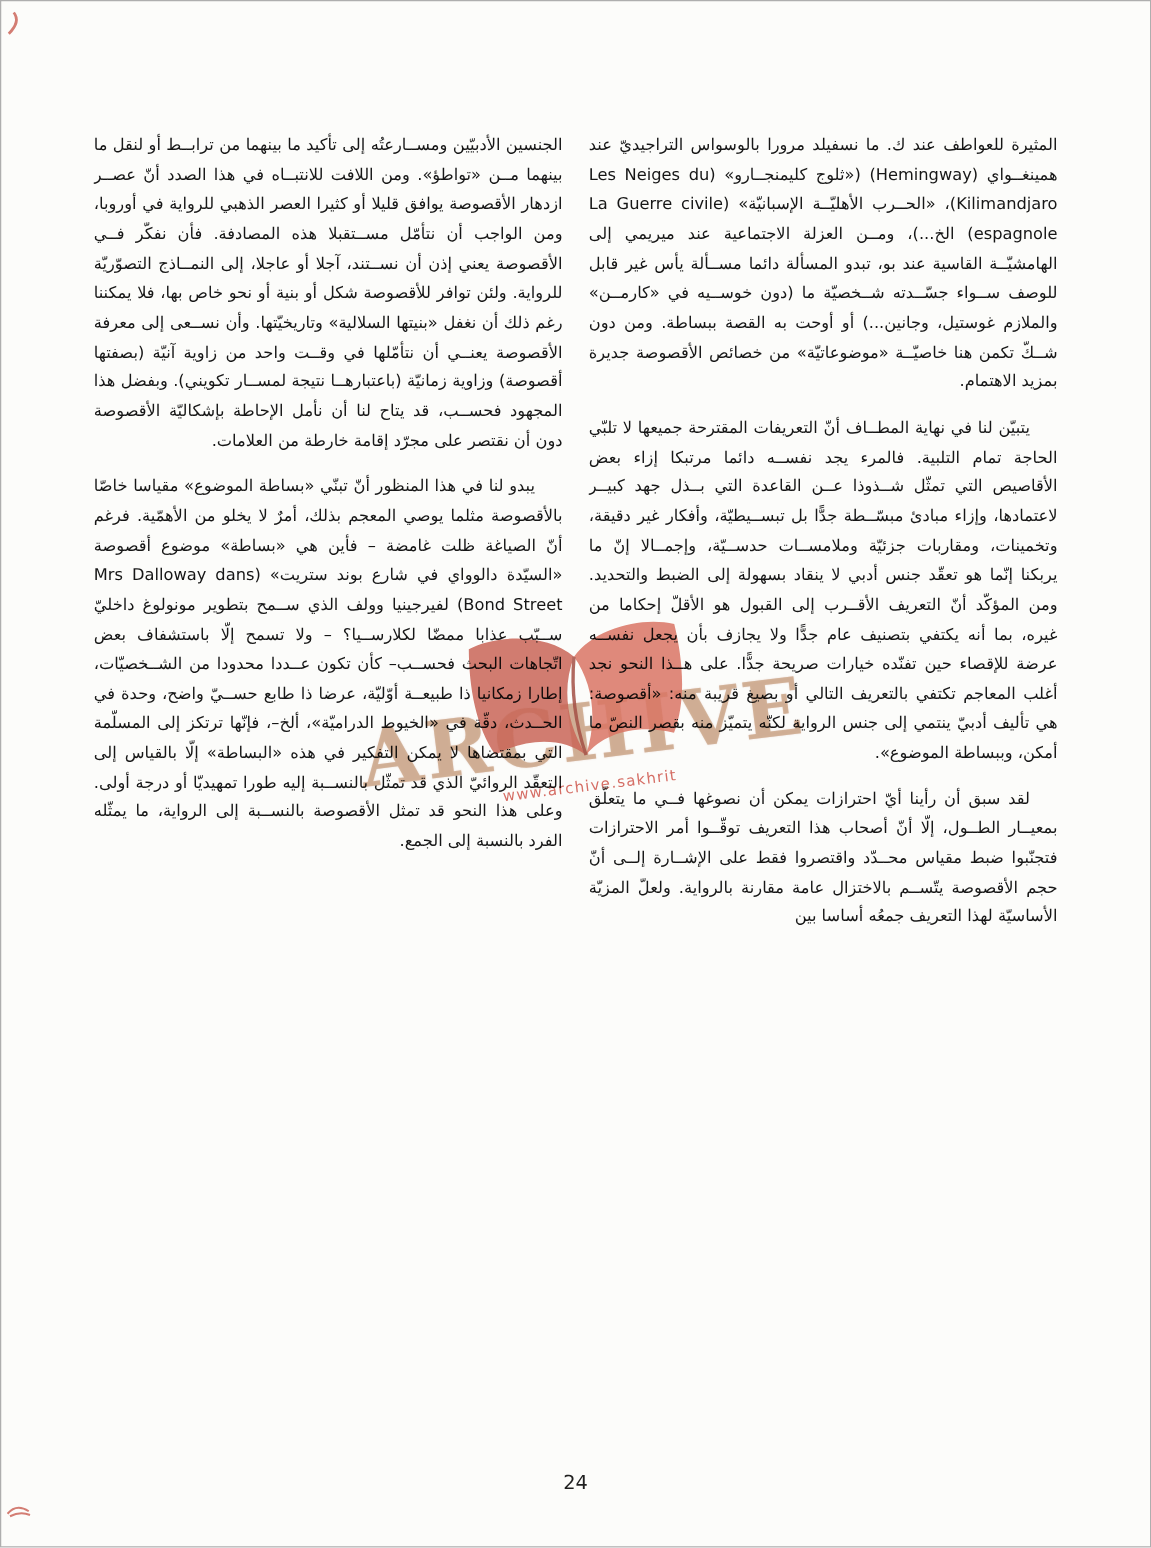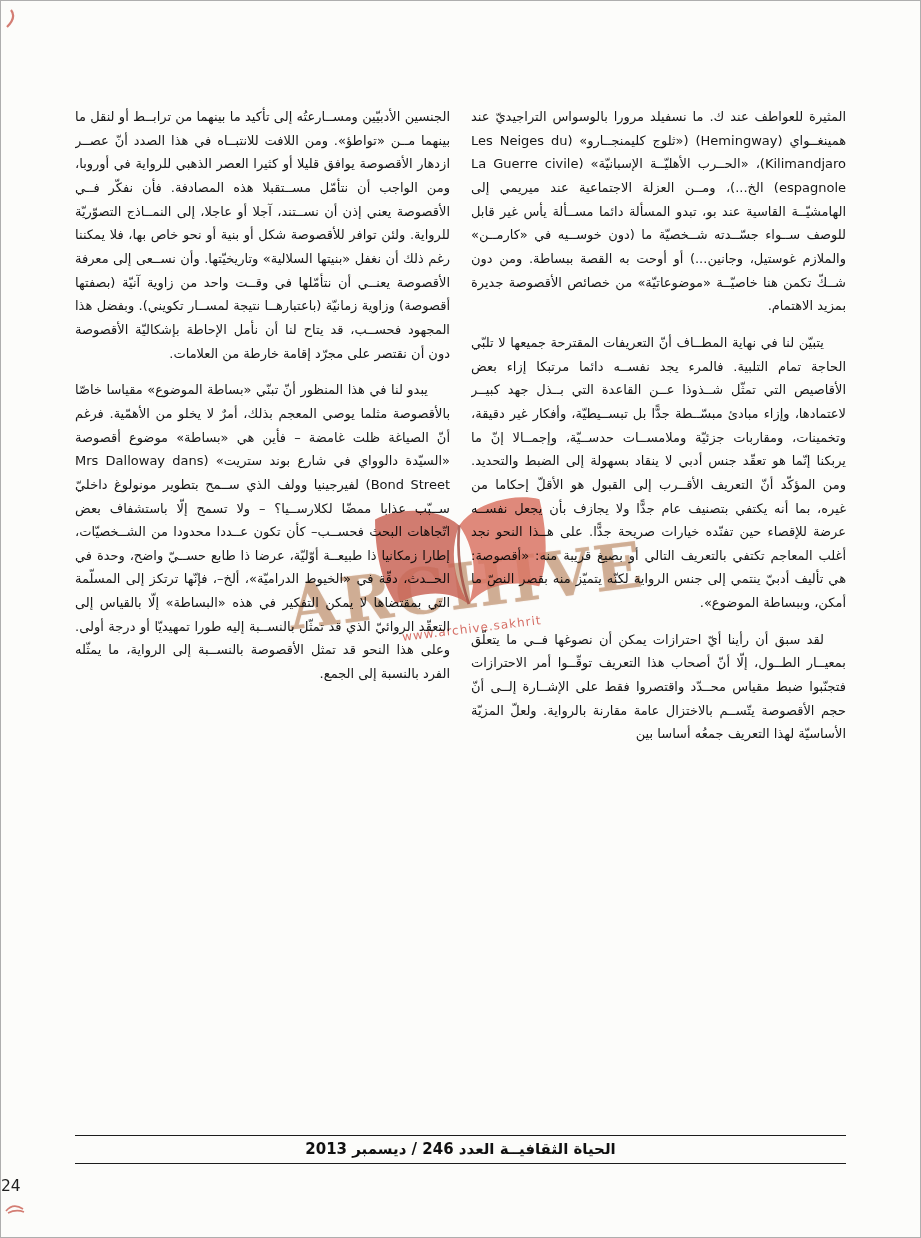--- a/index.html
+++ b/index.html
@@ -62,21 +62,21 @@
     font-weight: bold;
     font-size: 15px;
     color: #101010;
     padding: 4px 0 5px 0;
   }
   .pagenum {
     position: absolute;
     top: 1176px;
     left: 0;
     right: 0;
-    text-align: left;
+    text-align: center;
     font-size: 15.5px;
     color: #1f1f1f;
     z-index: 2;
   }
 
   
   .watermark {
     position: absolute;
     left: 278px;
     top: 492px;
@@ -153,21 +153,16 @@
     <div class="wm-url">www.archive.sakhrit</div>
   </div>
 
   <svg class="frag frag-tl" width="16" height="20" viewBox="0 0 16 20" xmlns="http://www.w3.org/2000/svg">
     <path d="M2 18 C8 12 10 6 6 1" stroke="#c0392b" stroke-width="2.2" fill="none"></path>
   </svg>
   <svg class="frag frag-bl" width="20" height="14" viewBox="0 0 20 14" xmlns="http://www.w3.org/2000/svg">
     <path d="M1 10 C6 4 12 4 18 8 M3 12 C9 9 14 9 19 11" stroke="#c0392b" stroke-width="1.6" fill="none"></path>
   </svg>
 
-  <footer class="footer">
-    <div class="rule"></div>
-    <div class="journal" lang="ar">الحياة الثقافيــة العدد 246 / ديسمبر 2013</div>
-    <div class="rule"></div>
-  </footer>
 
   <div class="pagenum">24</div>
 
 </div>
 
 </body></html>

